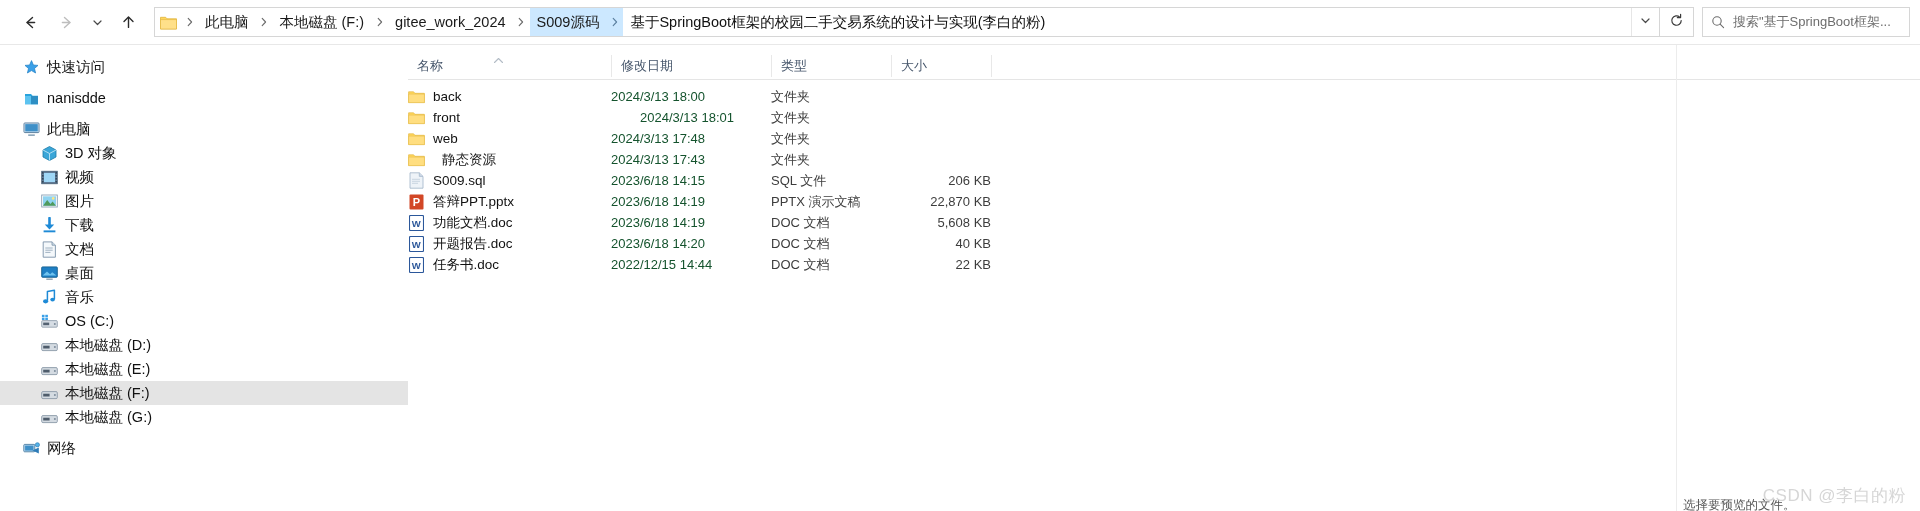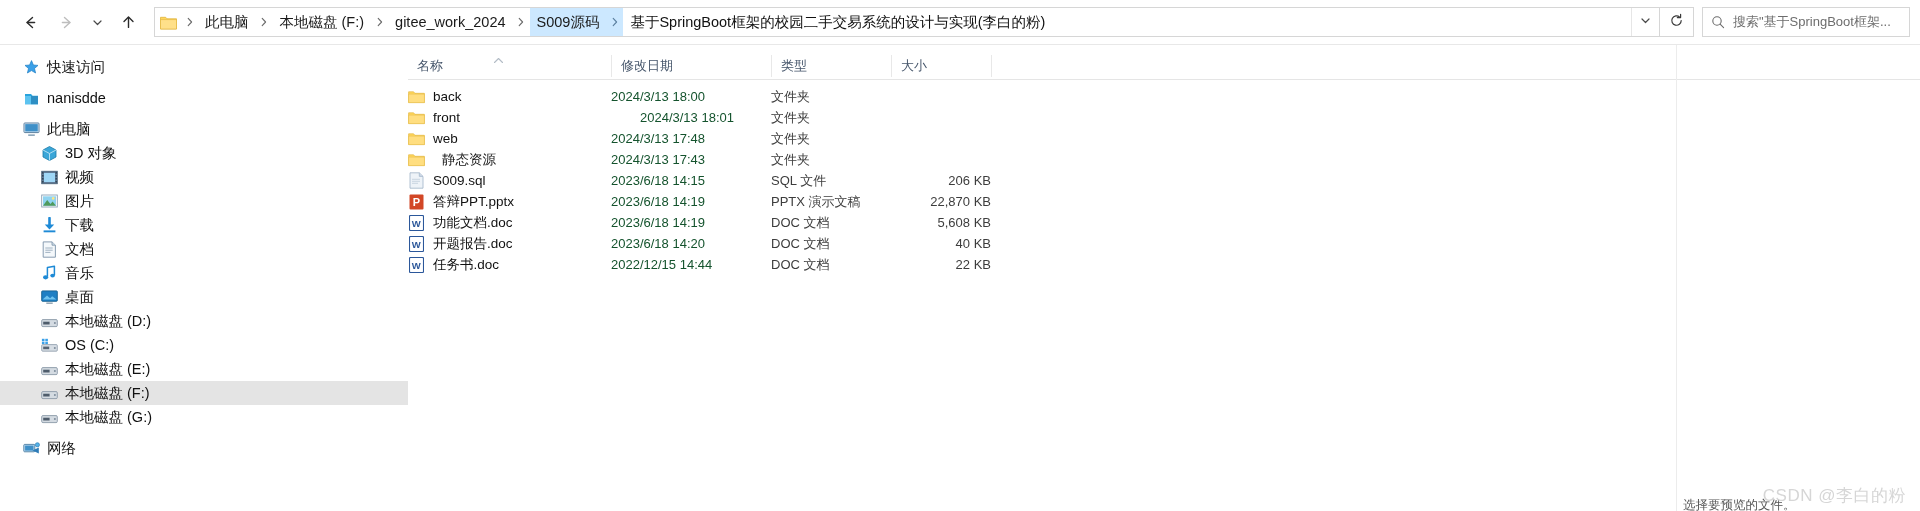--- a/index.html
+++ b/index.html
@@ -421,63 +421,63 @@
               <path d="M3.3 7 h7.4"></path>
               <path d="M3.3 9.2 h7.4"></path>
               <path d="M3.3 11.4 h5.2"></path>
             </g>
           </svg>
         </span>
         <span>文档</span>
       </div>
       <div class="side-item lvl1">
         <span class="side-ico">
+          <svg width="17" height="14" viewBox="0 0 17 14">
+            <rect x="0.7" y="0.9" width="15.6" height="10.4" rx="0.8" fill="#1e7fc4" stroke="#15608f" stroke-width="0.9"></rect>
+            <path d="M1.6 9.6 L6 5.4 L9.1 8.2 L11.2 6.2 L15.4 9.6 z" fill="#6fc3ef"></path>
+            <path d="M5.3 12.6 h6.4 v1.1 h-6.4 z" fill="#6e8699"></path>
+          </svg>
+        </span>
+        <span>桌面</span>
+      </div>
+      <div class="side-item lvl1">
+        <span class="side-ico">
           <svg width="15" height="16" viewBox="0 0 15 16">
             <path d="M5.4 11.8 V2.6 L12.4 1.2 v9" fill="none" stroke="#1e8ad6" stroke-width="1.5" stroke-linejoin="round"></path>
             <ellipse cx="3.6" cy="12.3" rx="2.6" ry="2.1" fill="#1e8ad6"></ellipse>
             <ellipse cx="10.6" cy="10.6" rx="2.3" ry="1.9" fill="#1e8ad6"></ellipse>
           </svg>
         </span>
         <span>音乐</span>
-      </div>
-      <div class="side-item lvl1">
-        <span class="side-ico">
-          <svg width="17" height="14" viewBox="0 0 17 14">
-            <rect x="0.7" y="0.9" width="15.6" height="10.4" rx="0.8" fill="#1e7fc4" stroke="#15608f" stroke-width="0.9"></rect>
-            <path d="M1.6 9.6 L6 5.4 L9.1 8.2 L11.2 6.2 L15.4 9.6 z" fill="#6fc3ef"></path>
-            <path d="M5.3 12.6 h6.4 v1.1 h-6.4 z" fill="#6e8699"></path>
-          </svg>
-        </span>
-        <span>桌面</span>
-      </div>
-      <div class="side-item lvl1">
-        <span class="side-ico">
-          <svg width="17" height="13" viewBox="0 0 17 13">
-            <rect x="0.7" y="4.6" width="15.6" height="7" rx="1.2" fill="#d4dbe2" stroke="#8a99a8" stroke-width="0.9"></rect>
-            <rect x="2.2" y="6.7" width="6.4" height="2.8" fill="#4e5c6b"></rect>
-            <circle cx="13.9" cy="8.1" r="1" fill="#7d8c9b"></circle>
-          </svg>
-        </span>
-        <span>本地磁盘 (D:)</span>
       </div>
       <div class="side-item lvl1">
         <span class="side-ico">
           <svg width="17" height="14" viewBox="0 0 17 14">
             <rect x="0.7" y="6.6" width="15.6" height="6.6" rx="1" fill="#d6dde4" stroke="#8a99a8" stroke-width="0.8"></rect>
             <rect x="2.2" y="8.6" width="6" height="2.6" fill="#546272"></rect>
             <circle cx="13.8" cy="9.9" r="1" fill="#7d8c9b"></circle>
             <g fill="#3aa0e8">
               <rect x="0.9" y="0.8" width="2.6" height="2.6"></rect>
               <rect x="4.3" y="0.8" width="2.6" height="2.6"></rect>
               <rect x="0.9" y="4" width="2.6" height="2"></rect>
               <rect x="4.3" y="4" width="2.6" height="2"></rect>
             </g>
           </svg>
         </span>
         <span>OS (C:)</span>
+      </div>
+      <div class="side-item lvl1">
+        <span class="side-ico">
+          <svg width="17" height="13" viewBox="0 0 17 13">
+            <rect x="0.7" y="4.6" width="15.6" height="7" rx="1.2" fill="#d4dbe2" stroke="#8a99a8" stroke-width="0.9"></rect>
+            <rect x="2.2" y="6.7" width="6.4" height="2.8" fill="#4e5c6b"></rect>
+            <circle cx="13.9" cy="8.1" r="1" fill="#7d8c9b"></circle>
+          </svg>
+        </span>
+        <span>本地磁盘 (D:)</span>
       </div>
       <div class="side-item lvl1">
         <span class="side-ico">
           <svg width="17" height="13" viewBox="0 0 17 13">
             <rect x="0.7" y="4.6" width="15.6" height="7" rx="1.2" fill="#d4dbe2" stroke="#8a99a8" stroke-width="0.9"></rect>
             <rect x="2.2" y="6.7" width="6.4" height="2.8" fill="#4e5c6b"></rect>
             <circle cx="13.9" cy="8.1" r="1" fill="#7d8c9b"></circle>
           </svg>
         </span>
         <span>本地磁盘 (E:)</span>

